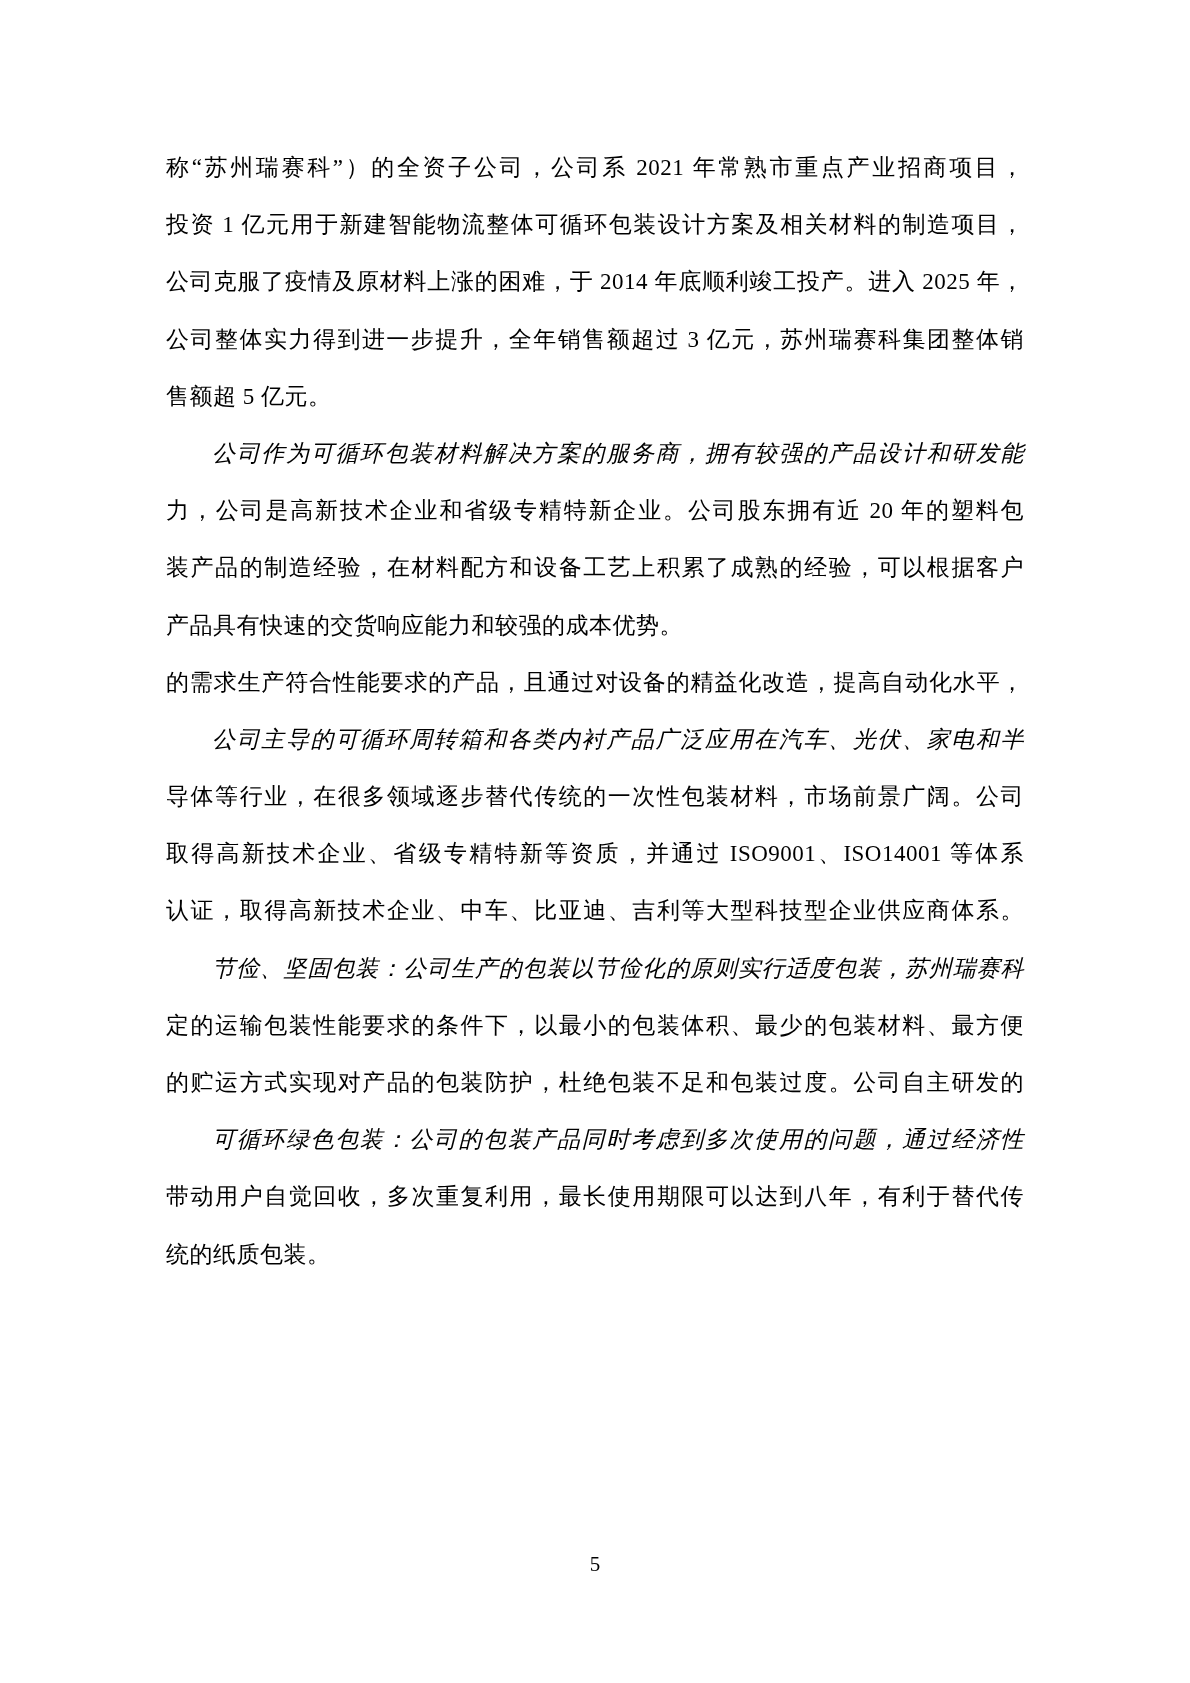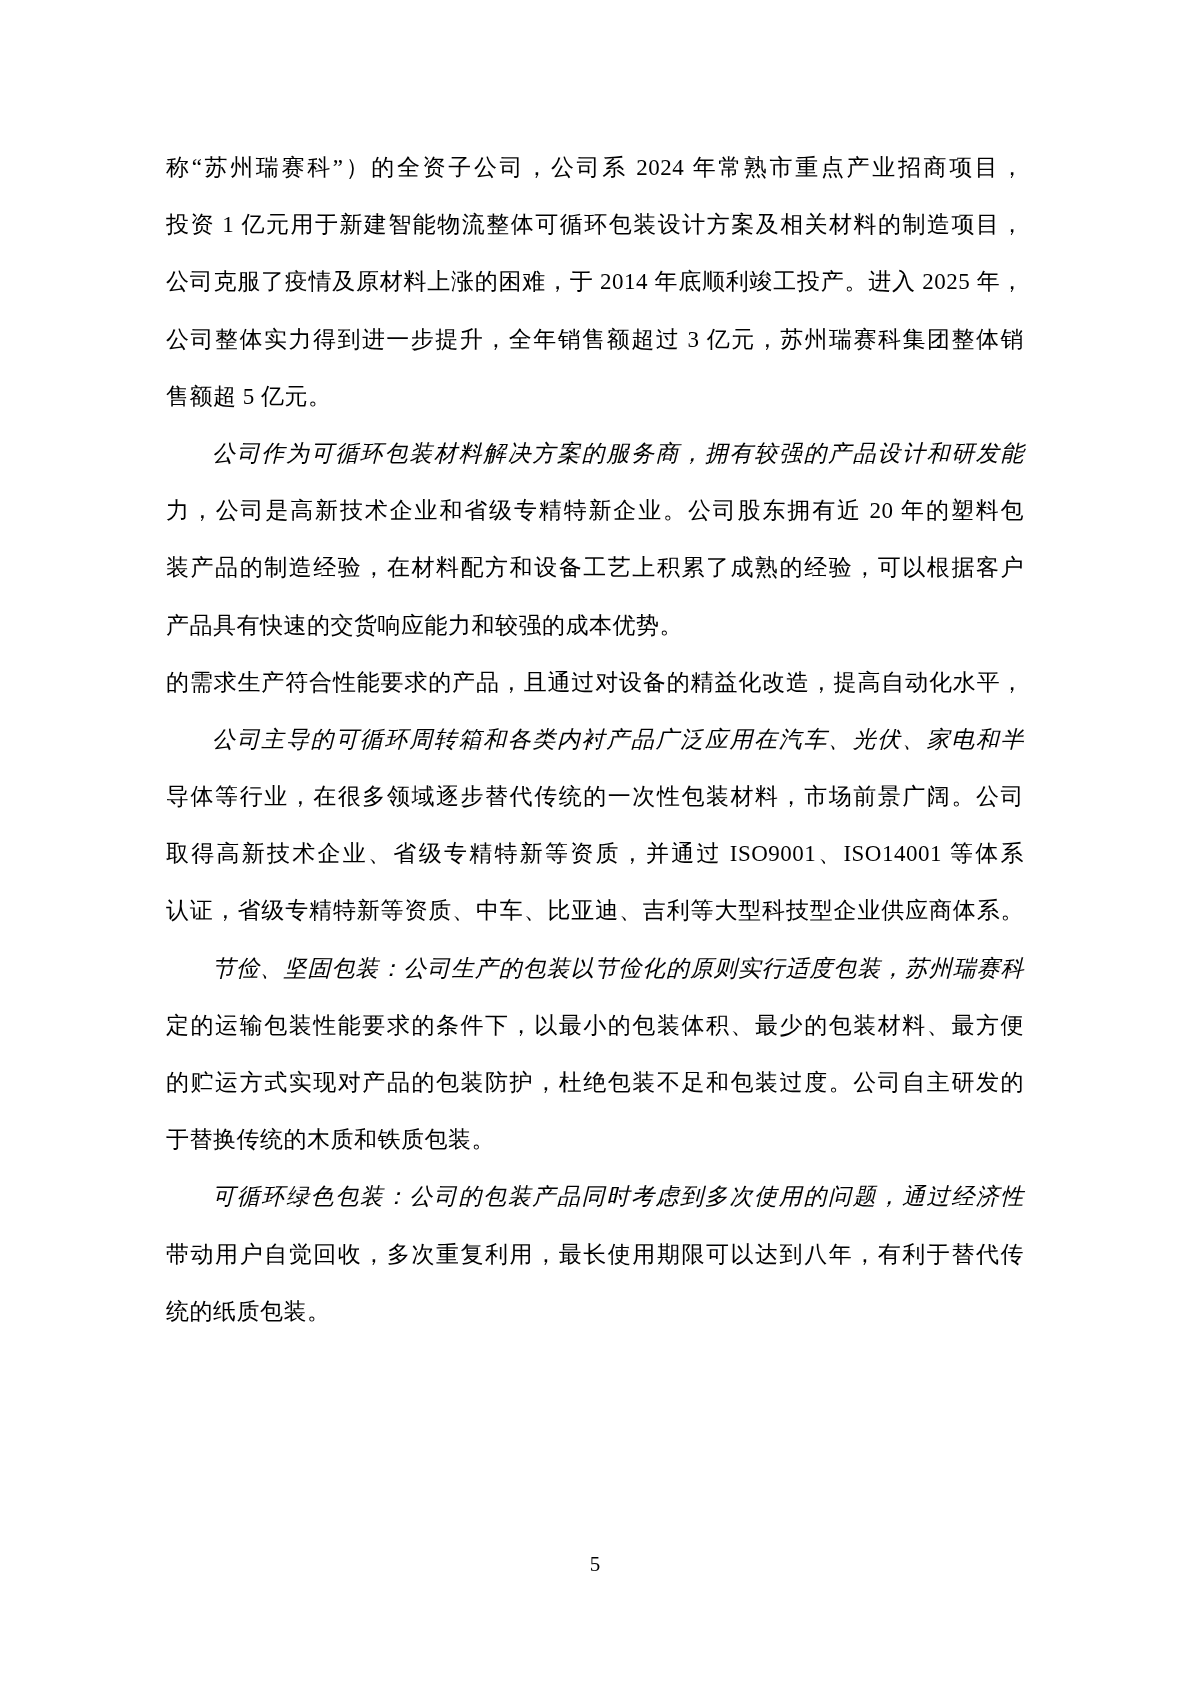--- a/index.html
+++ b/index.html
@@ -49,38 +49,37 @@
     text-align: center;
     font-size: 21px;
     line-height: 28px;
   }
 </style>
 </head>
 <body>
 
 <div class="page">
   <div class="text-block">
-      <div class="line stretch">称“苏州瑞赛科”）的全资子公司，公司系 2024 年常熟市重点产业招商项目，</div>
+      <div class="line stretch">称“苏州瑞赛科”）的全资子公司，公司系 2021 年常熟市重点产业招商项目，</div>
       <div class="line stretch">投资 1 亿元用于新建智能物流整体可循环包装设计方案及相关材料的制造项目，</div>
       <div class="line stretch">公司克服了疫情及原材料上涨的困难，于 2014 年底顺利竣工投产。进入 2025 年，</div>
       <div class="line stretch">公司整体实力得到进一步提升，全年销售额超过 3 亿元，苏州瑞赛科集团整体销</div>
       <div class="line">售额超 5 亿元。</div>
       <div class="line indent stretch">公司作为可循环包装材料解决方案的服务商，拥有较强的产品设计和研发能</div>
       <div class="line stretch">力，公司是高新技术企业和省级专精特新企业。公司股东拥有近 20 年的塑料包</div>
       <div class="line stretch">装产品的制造经验，在材料配方和设备工艺上积累了成熟的经验，可以根据客户</div>
       <div class="line">产品具有快速的交货响应能力和较强的成本优势。</div>
       <div class="line stretch">的需求生产符合性能要求的产品，且通过对设备的精益化改造，提高自动化水平，</div>
       <div class="line indent stretch">公司主导的可循环周转箱和各类内衬产品广泛应用在汽车、光伏、家电和半</div>
       <div class="line stretch">导体等行业，在很多领域逐步替代传统的一次性包装材料，市场前景广阔。公司</div>
       <div class="line stretch">取得高新技术企业、省级专精特新等资质，并通过 ISO9001、ISO14001 等体系</div>
-      <div class="line stretch">认证，省级专精特新等资质、中车、比亚迪、吉利等大型科技型企业供应商体系。</div>
+      <div class="line stretch">认证，取得高新技术企业、中车、比亚迪、吉利等大型科技型企业供应商体系。</div>
       <div class="line indent stretch">节俭、坚固包装：公司生产的包装以节俭化的原则实行适度包装，苏州瑞赛科</div>
       <div class="line stretch">定的运输包装性能要求的条件下，以最小的包装体积、最少的包装材料、最方便</div>
       <div class="line stretch">的贮运方式实现对产品的包装防护，杜绝包装不足和包装过度。公司自主研发的</div>
-      <div class="line">于替换传统的木质和铁质包装。</div>
       <div class="line indent stretch">可循环绿色包装：公司的包装产品同时考虑到多次使用的问题，通过经济性</div>
       <div class="line stretch">带动用户自觉回收，多次重复利用，最长使用期限可以达到八年，有利于替代传</div>
       <div class="line">统的纸质包装。</div>
     </div>
   <div class="footer">
     <span>5</span>
   </div>
 </div>
 
 </body></html>

